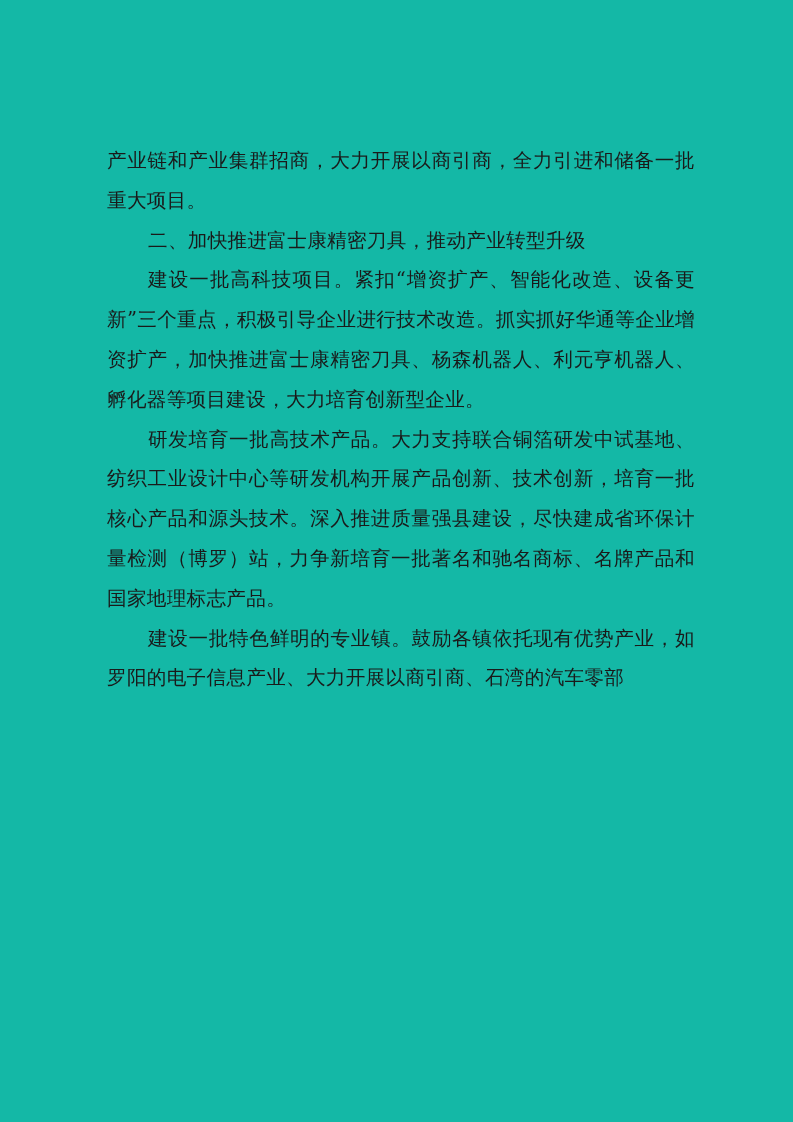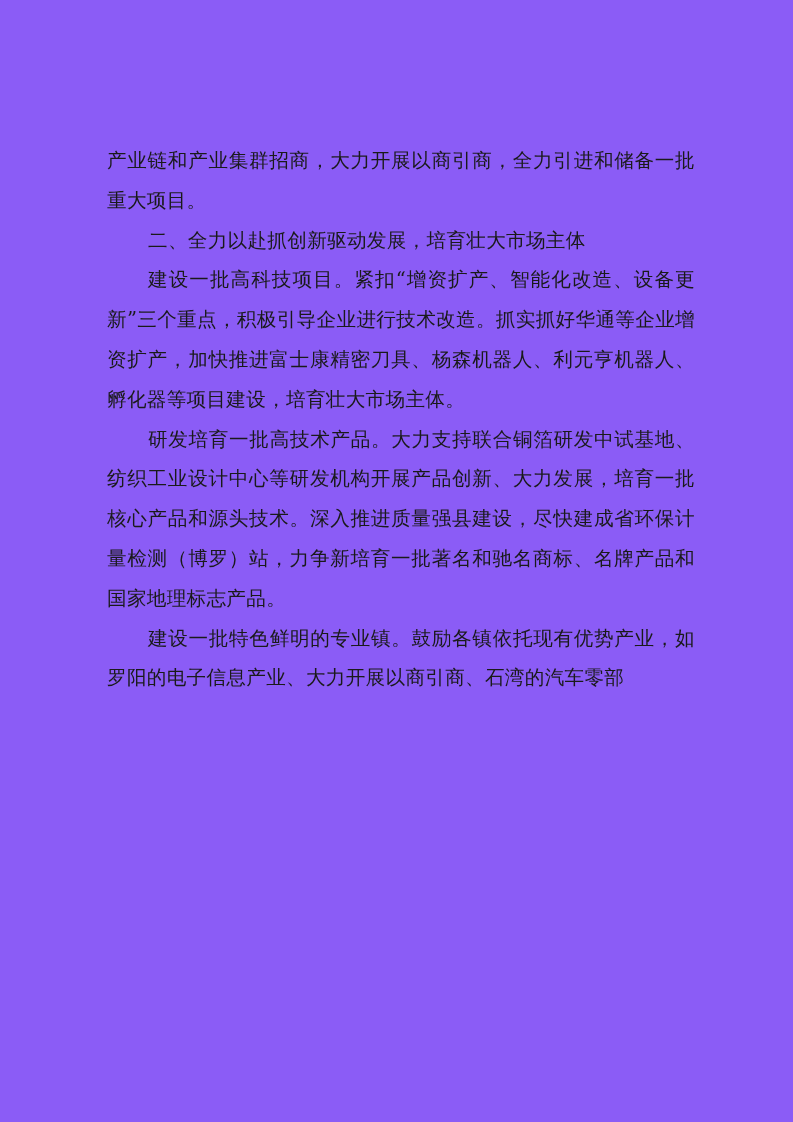--- a/index.html
+++ b/index.html
@@ -12,21 +12,21 @@
       height: 1122px;
       position: relative;
       overflow: hidden;
     }
     .page {
       position: absolute;
       left: 0;
       top: 0;
       width: 793px;
       height: 1122px;
-      background: #8b5cf6;
+      background: #14b8a6;
     }
     .content {
       position: absolute;
       left: 107px;
       top: 141px;
       width: 588px;
       font-family: "DejaVu Serif", "Liberation Serif", serif;
       font-size: 19.6px;
       line-height: 39.8px;
       color: #1a1a1a;
@@ -41,18 +41,18 @@
     .content p.indent {
       text-indent: 41px;
     }
   </style>
 </head>
 <body>
 
 <div class="page">
   <div class="content">
     <p>产业链和产业集群招商，大力开展以商引商，全力引进和储备一批重大项目。</p>
-    <p class="indent">二、全力以赴抓创新驱动发展，培育壮大市场主体</p>
-    <p class="indent">建设一批高科技项目。紧扣“增资扩产、智能化改造、设备更新”三个重点，积极引导企业进行技术改造。抓实抓好华通等企业增资扩产，加快推进富士康精密刀具、杨森机器人、利元亨机器人、孵化器等项目建设，培育壮大市场主体。</p>
-    <p class="indent">研发培育一批高技术产品。大力支持联合铜箔研发中试基地、纺织工业设计中心等研发机构开展产品创新、大力发展，培育一批核心产品和源头技术。深入推进质量强县建设，尽快建成省环保计量检测（博罗）站，力争新培育一批著名和驰名商标、名牌产品和国家地理标志产品。</p>
+    <p class="indent">二、加快推进富士康精密刀具，推动产业转型升级</p>
+    <p class="indent">建设一批高科技项目。紧扣“增资扩产、智能化改造、设备更新”三个重点，积极引导企业进行技术改造。抓实抓好华通等企业增资扩产，加快推进富士康精密刀具、杨森机器人、利元亨机器人、孵化器等项目建设，大力培育创新型企业。</p>
+    <p class="indent">研发培育一批高技术产品。大力支持联合铜箔研发中试基地、纺织工业设计中心等研发机构开展产品创新、技术创新，培育一批核心产品和源头技术。深入推进质量强县建设，尽快建成省环保计量检测（博罗）站，力争新培育一批著名和驰名商标、名牌产品和国家地理标志产品。</p>
     <p class="indent">建设一批特色鲜明的专业镇。鼓励各镇依托现有优势产业，如罗阳的电子信息产业、大力开展以商引商、石湾的汽车零部</p>
   </div>
 </div>
 
 </body></html>

